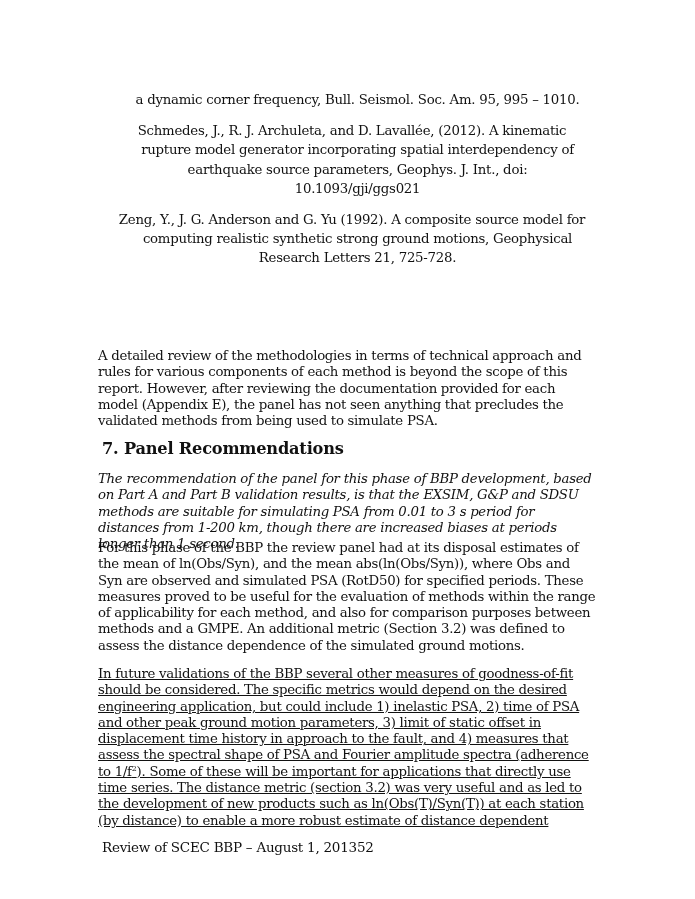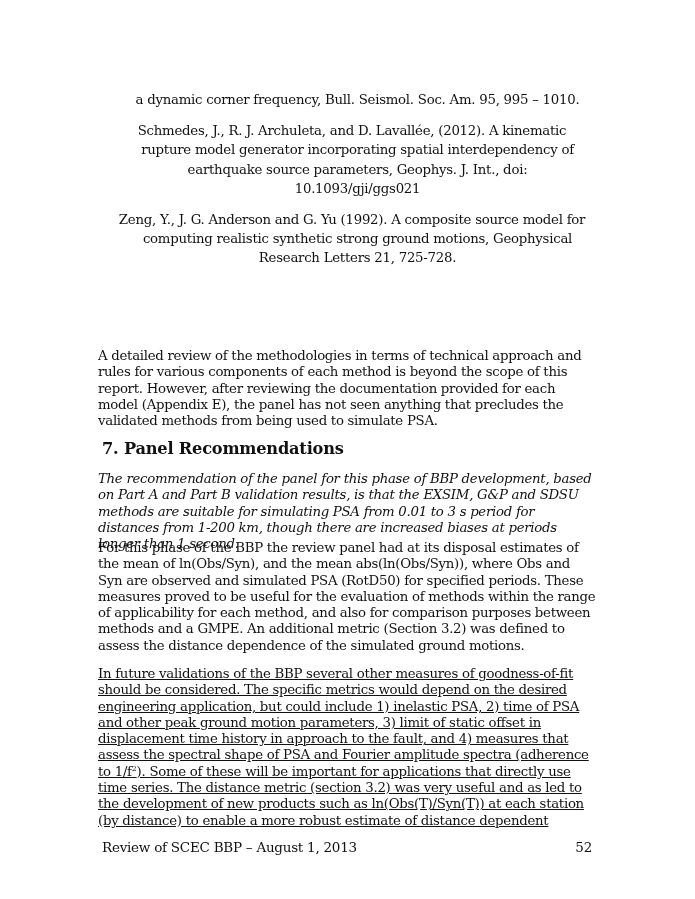--- a/index.html
+++ b/index.html
@@ -13,21 +13,21 @@
        margin: 0; letter-spacing: -0.2px; }
   .h6 { position: absolute; left: 108px; top: 318px; }
   .h7 { position: absolute; left: 102px; top: 427px; margin-top: 12px; }
   .para { position: absolute; left: 86px; width: 500px; font-size: 13.3px; line-height: 16.3px;
           margin: 12px; letter-spacing: -0.28px; }
   .p6 { top: 336px; }
   .p7a { top: 459px; font-style: italic; }
   .p7b { top: 528px; }
   .p7c { top: 654px; text-decoration: underline; }
   .footer { position: absolute; left: 102px; top: 839px; width: 490px; font-size: 13.5px;
-            letter-spacing: -0.25px; display: flex; justify-content: space-between; }
+            letter-spacing: -0.25px; display: flex; }
   sup { font-size: 8px; vertical-align: super; line-height: 0; }
 </style>
 </head>
 <body>
 
 <div class="page">
 
   <div class="content">
     <p class="ref cont">a dynamic corner frequency, Bull. Seismol. Soc. Am. 95, 995 – 1010.</p>
     <p class="ref">Schmedes, J., R. J. Archuleta, and D. Lavallée, (2012). A kinematic rupture model generator incorporating spatial interdependency of earthquake source parameters, Geophys. J. Int., doi: 10.1093/gji/ggs021</p>

